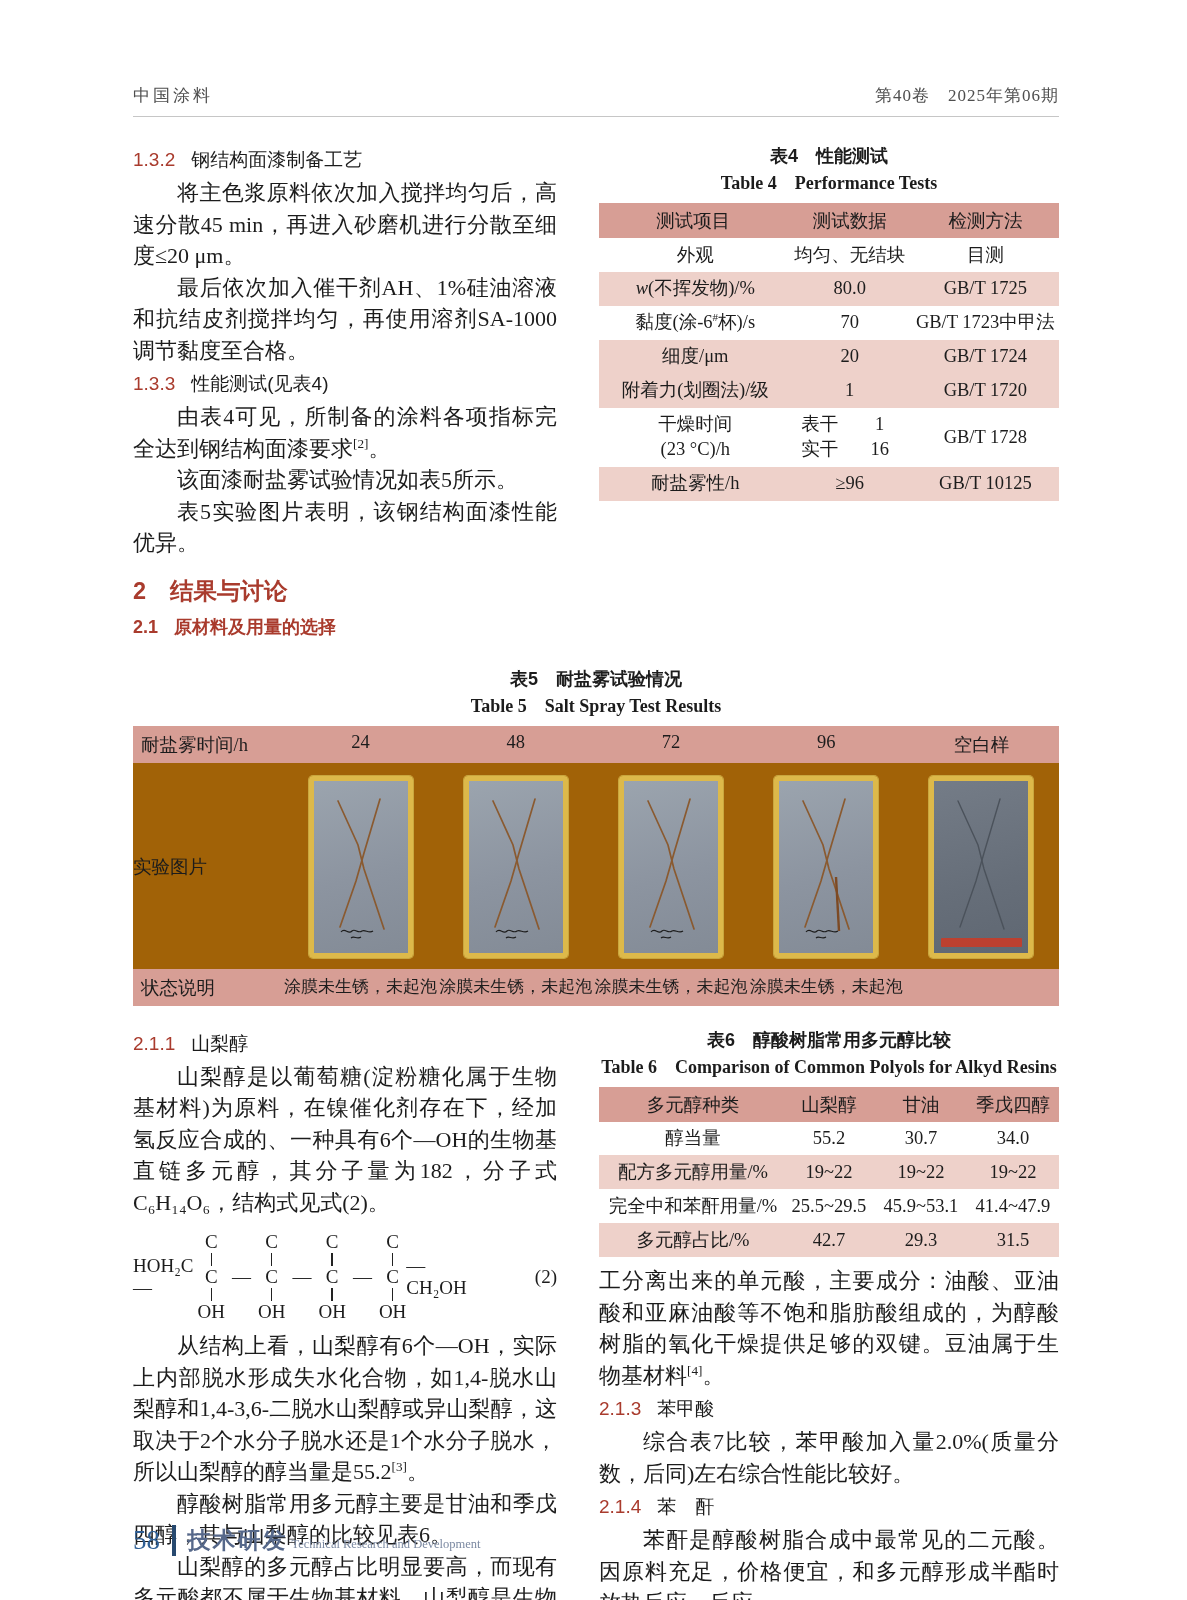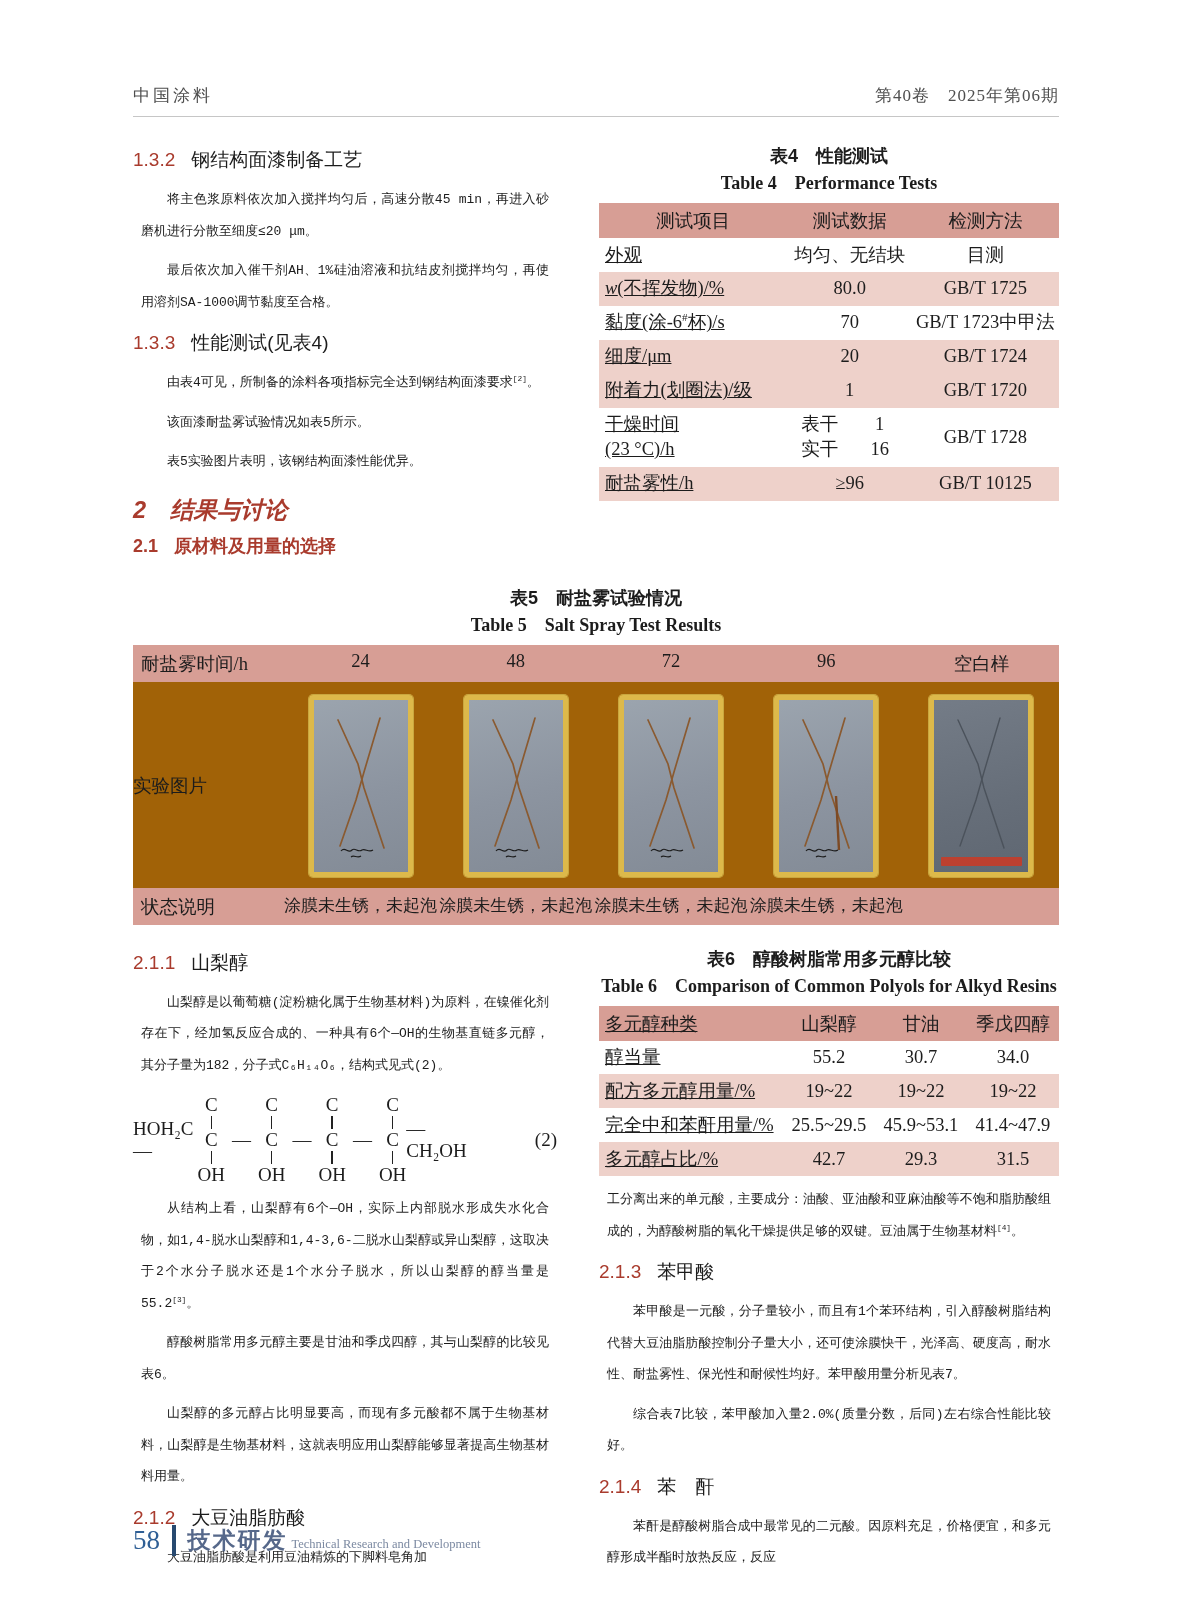--- a/index.html
+++ b/index.html
@@ -22,44 +22,44 @@
   .pagehead{display:flex;justify-content:space-between;align-items:flex-end;
     border-bottom:1.5px solid #c6c6c6;padding-bottom:9px;font-size:17px;color:#4e4e4e;}
   .pagehead .journal{letter-spacing:3px;}
   .pagehead .issue{letter-spacing:1px;}
 
   
   .cols{display:grid;grid-template-columns:424px 1fr;column-gap:42px;}
   .cols1{margin-top:25px;}
   .cols2{margin-top:20px;}
 
-  .body-p{font-size:13px;line-height:31.5px;text-align:justify;margin:8px;font-family:Liberation Mono, monospace;}
+  .body-p{font-size:22px;line-height:31.5px;text-align:justify;margin:0;}
   .indent{text-indent:2em;}
   sup{font-size:0.6em;line-height:0;}
   i{font-style:italic;}
 
   .h3{font-family:"Liberation Sans","DejaVu Sans",sans-serif;font-size:19px;line-height:33px;margin:1px 0;}
   .h3 .num{color:var(--red);margin-right:16px;}
   .h1{font-family:"Liberation Sans","DejaVu Sans",sans-serif;font-weight:bold;color:var(--red);
-      font-size:23.5px;margin:16px 0 8px;font-style:italic;}
+      font-size:23.5px;margin:16px 0 8px;}
   .h1 .num{margin-right:24px;}
   .h2s{font-family:"Liberation Sans","DejaVu Sans",sans-serif;font-weight:bold;color:var(--red);
       font-size:18px;margin:4px 0 6px;}
   .h2s .num{margin-right:16px;}
 
   
   .tblcap-cn{text-align:center;font-family:"Liberation Sans","DejaVu Sans",sans-serif;
     font-weight:bold;font-size:18px;margin-top:2px;}
   .tblcap-en{text-align:center;font-weight:bold;font-size:18px;margin:3px 0 8px;}
 
   
   table.ptable{width:100%;border-collapse:collapse;font-size:18.5px;}
   table.ptable th{background:var(--tbl-head);font-weight:normal;padding:5px 2px;text-align:center;}
   table.ptable td{padding:4.5px 2px;text-align:center;line-height:1.35;}
-  table.ptable td.cl, table.ptable th.cl{text-align:left;padding-left:6px;text-decoration:underline;}
+  table.ptable td.cl, table.ptable th.cl{text-align:center;padding-left:6px;}
   table.ptable tr.shade td{background:var(--tbl-stripe);}
   .dl{display:grid;grid-template-columns:1fr 1fr;}
   .dl span{display:block;text-align:center;}
 
   
   .t5block{margin-top:22px;}
   .t5grid{display:grid;grid-template-columns:150px repeat(5,1fr);}
   .t5row{display:contents;}
   .t5cell{font-size:18.5px;}
   .t5head .t5cell{background:var(--tbl-head);padding:6px 6px;text-align:center;}
@@ -351,21 +351,20 @@
               <td>42.7</td>
               <td>29.3</td>
               <td>31.5</td>
             </tr>
           </tbody>
       </table>
       <p class="body-p"><span>工分离出来的单元酸，主要成分：油酸、亚油酸和亚麻油酸等不饱和脂肪酸组成的，为醇酸树脂的氧化干燥提供足够的双键。豆油属于生物基材料</span><sup>[4]</sup><span>。</span></p>
       <div class="h3">
         <span class="num">2.1.3</span><span>苯甲酸</span>
       </div>
-      <p class="body-p indent">苯甲酸是一元酸，分子量较小，而且有1个苯环结构，引入醇酸树脂结构代替大豆油脂肪酸控制分子量大小，还可使涂膜快干，光泽高、硬度高，耐水性、耐盐雾性、保光性和耐候性均好。苯甲酸用量分析见表7。</p>
       <p class="body-p indent">综合表7比较，苯甲酸加入量2.0%(质量分数，后同)左右综合性能比较好。</p>
       <div class="h3">
         <span class="num">2.1.4</span><span>苯　酐</span>
       </div>
       <p class="body-p indent">苯酐是醇酸树脂合成中最常见的二元酸。因原料充足，价格便宜，和多元醇形成半酯时放热反应，反应</p>
     </div>
   </div>
 
 </div>
 

